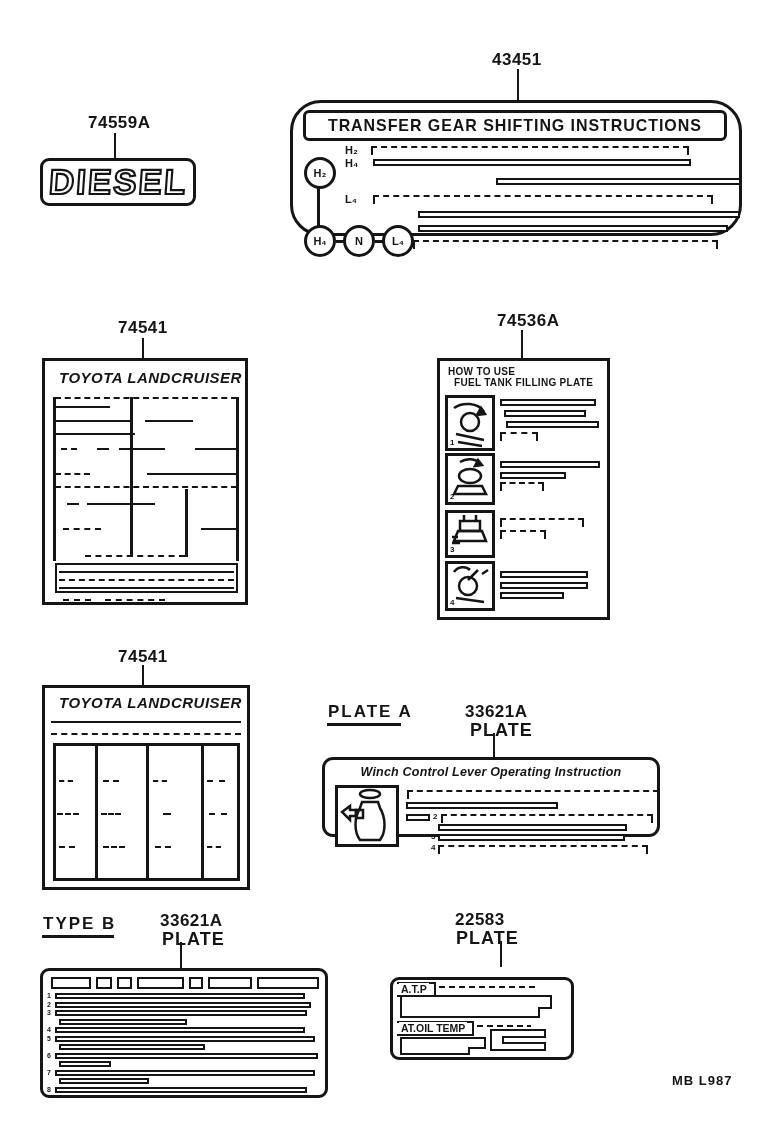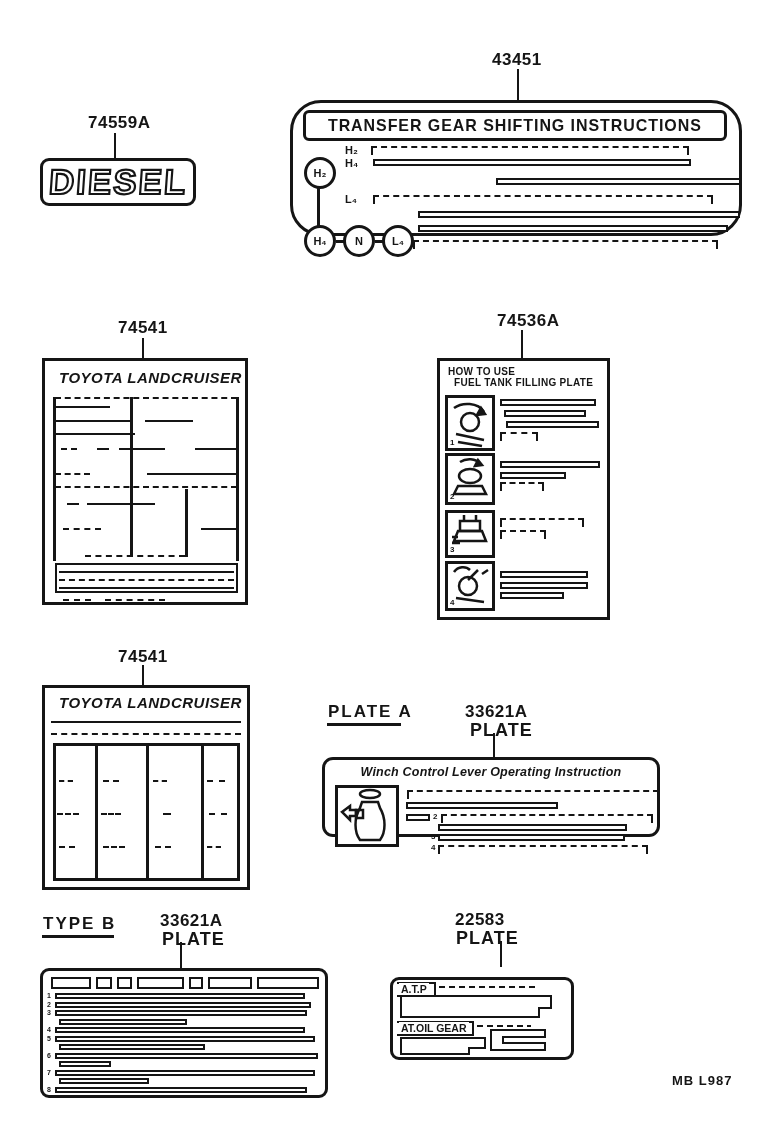--- a/index.html
+++ b/index.html
@@ -279,18 +279,18 @@
         <path d="M4 3 h38 v13 h-38"></path>
         <path d="M46 7 H146" stroke-dasharray="6 4"></path>
         <path d="M8 16 H158 V28 H146 V37 H8 Z"></path>
         <path d="M4 42 h76 v13 h-76"></path>
         <path d="M84 46 H138" stroke-dasharray="6 4"></path>
         <path d="M98 50 H152 V57 H110 V63 H152 V70 H98 Z"></path>
         <path d="M8 58 H92 V68 H76 V74 H8 Z"></path>
       </g>
     </svg>
     <div class="abs" style="left:6px;top:3px;font-weight:700;font-size:10.5px;background:#fff;padding:0 2px;">A.T.P</div>
-    <div class="abs" style="left:6px;top:42px;font-weight:700;font-size:10.5px;background:#fff;padding:0 2px;">AT.OIL GEAR</div>
+    <div class="abs" style="left:6px;top:42px;font-weight:700;font-size:10.5px;background:#fff;padding:0 2px;">AT.OIL TEMP</div>
   </div>
 
   <div class="footer" style="left:672px;top:1073px;">MB L987</div>
 
 </div>
 
 </body></html>

